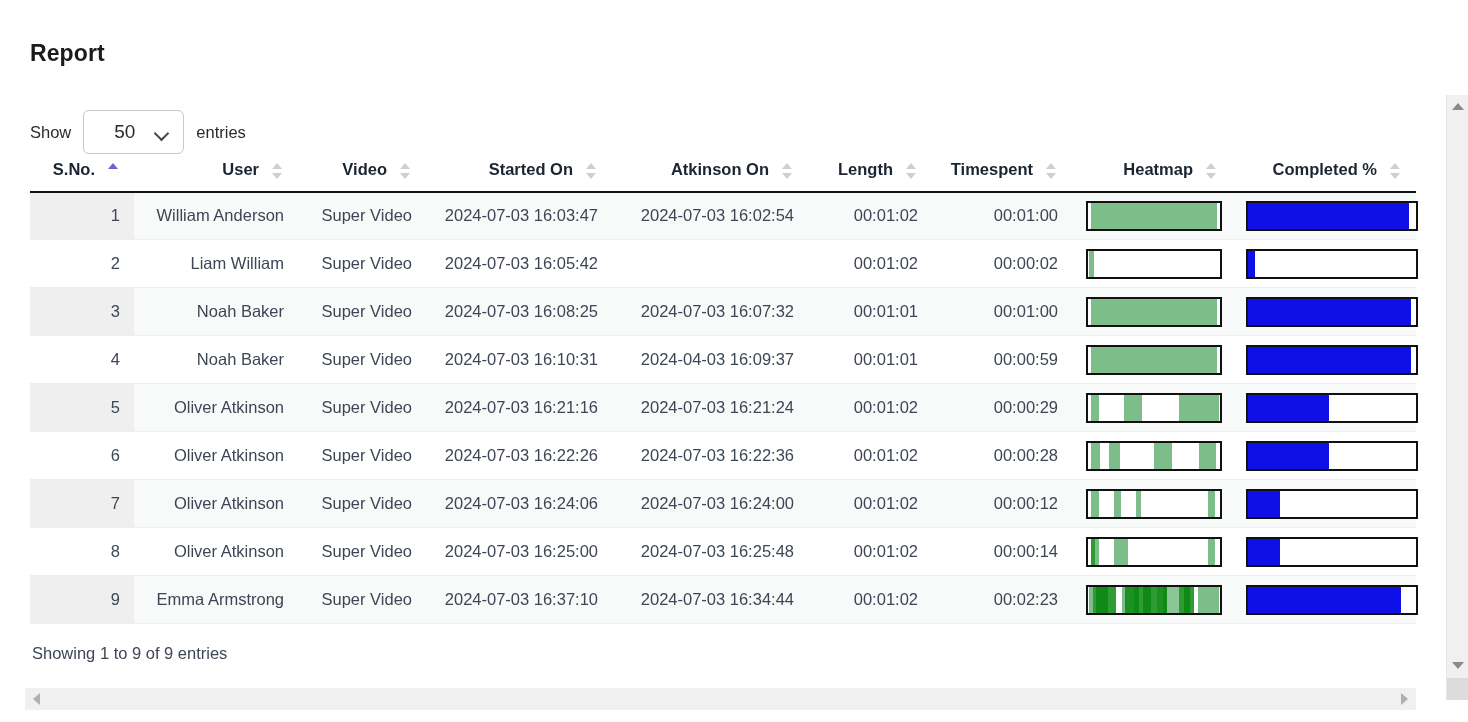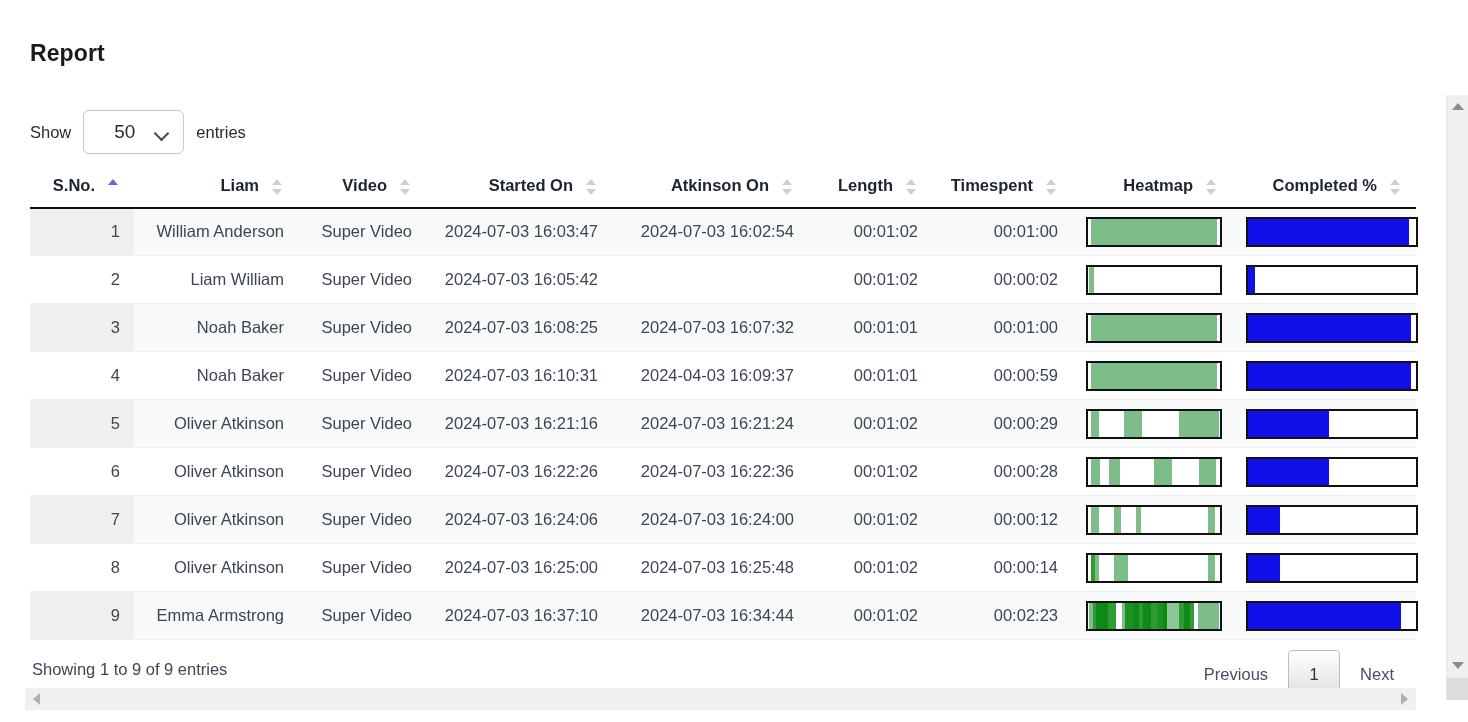--- a/index.html
+++ b/index.html
@@ -101,21 +101,21 @@
     padding: 0 14px 11px 14px;
     font-size: 16.5px;
     font-weight: bold;
     color: #1b2430;
     text-align: right;
     vertical-align: bottom;
     white-space: nowrap;
     position: relative;
     cursor: pointer;
   }
-  table.dt thead th .hlabel { display: inline-block; margin-top: 16px; }
+  table.dt thead th .hlabel { display: inline-block; }
   .sorter {
     display: inline-block;
     width: 14px;
     position: relative;
     vertical-align: middle;
     height: 18px;
     margin-left: 11px;
   }
   .sorter i {
     position: absolute; left: 2px;
@@ -288,21 +288,21 @@
         <col class="w-start">
           <col class="w-comp">
           <col class="w-len">
         <col class="w-time">
           <col class="w-heat">
           <col class="w-pct">
       </colgroup>
       <thead>
         <tr id="header-row">
             <th class="w-sno"><span class="hlabel">S.No.</span><span class="sorter asc"><i class="up"></i></span></th>
-            <th class="w-user"><span class="hlabel">Liam</span><span class="sorter"><i class="up"></i><i class="down"></i></span></th>
+            <th class="w-user"><span class="hlabel">User</span><span class="sorter"><i class="up"></i><i class="down"></i></span></th>
             <th class="w-video"><span class="hlabel">Video</span><span class="sorter"><i class="up"></i><i class="down"></i></span></th>
             <th class="w-start"><span class="hlabel">Started On</span><span class="sorter"><i class="up"></i><i class="down"></i></span></th>
             <th class="w-comp"><span class="hlabel">Atkinson On</span><span class="sorter"><i class="up"></i><i class="down"></i></span></th>
             <th class="w-len"><span class="hlabel">Length</span><span class="sorter"><i class="up"></i><i class="down"></i></span></th>
             <th class="w-time"><span class="hlabel">Timespent</span><span class="sorter"><i class="up"></i><i class="down"></i></span></th>
             <th class="w-heat"><span class="hlabel">Heatmap</span><span class="sorter"><i class="up"></i><i class="down"></i></span></th>
             <th class="w-pct"><span class="hlabel">Completed %</span><span class="sorter"><i class="up"></i><i class="down"></i></span></th>
           </tr>
       </thead>
       <tbody id="table-body">
@@ -504,25 +504,20 @@
               <span class="bar pct">
                 <span class="fill" style="width: 91%; background: rgb(15, 15, 232);"></span>
               </span>
             </td>
           </tr>
         </tbody>
     </table>
 
     <div class="dt-bottom">
       <div class="dt-info">Showing 1 to 9 of 9 entries</div>
-      <div class="dt-paging">
-        <span class="pg">Previous</span>
-        <span class="pg cur">1</span>
-        <span class="pg">Next</span>
-      </div>
     </div>
   </div>
 
   <div class="vscroll">
     <div class="btn up">
         <span class="tri"></span>
       </div>
     <div class="btn dn">
         <span class="tri"></span>
       </div>

